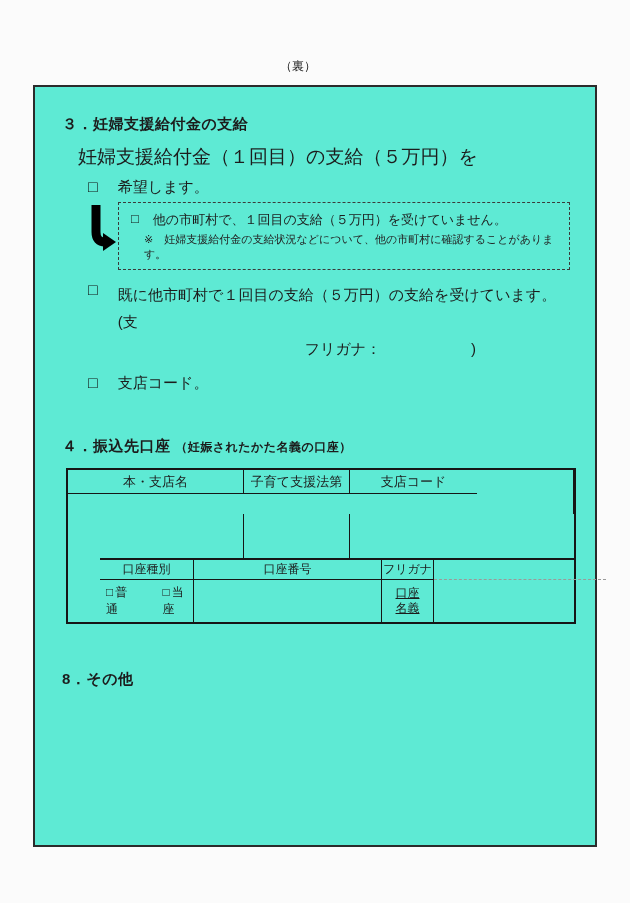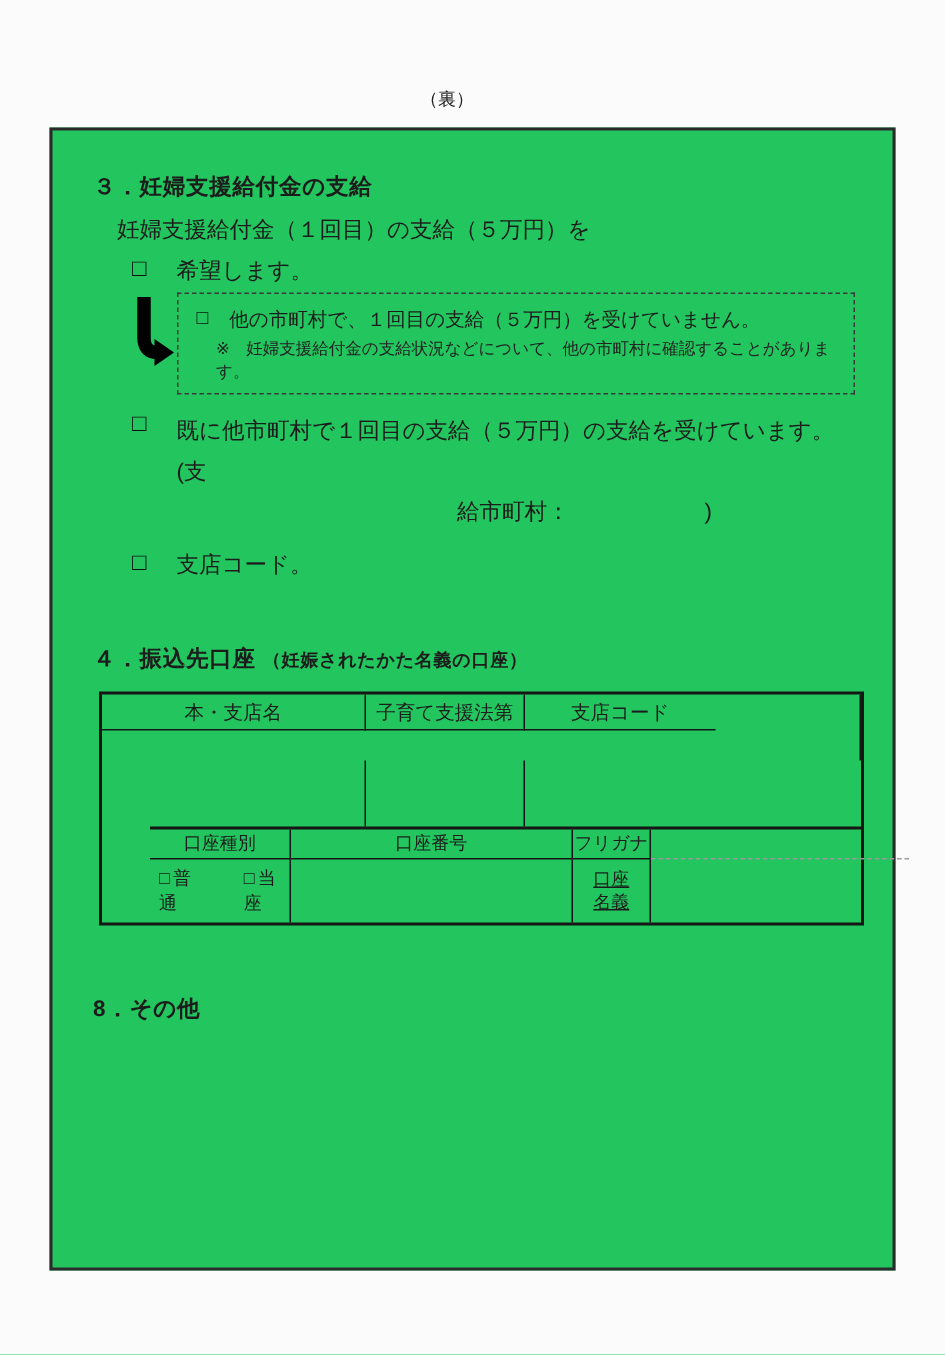--- a/index.html
+++ b/index.html
@@ -16,26 +16,26 @@
     padding-right:34px;
     font-size:12px;
     color:#222;
     font-family:"Liberation Serif","DejaVu Serif",serif;
   }
   .sheet {
     width:564px;
     height:762px;
     margin:10px auto 0;
     border:2px solid #2b2b2b;
-    background:#22c55e;
+    background:#5eead4;
     padding:28px 25px 0 27px;
   }
   .sec-heading { font-size:15px; font-weight:bold; letter-spacing:0.5px; }
   .sec-heading .small-note { font-size:12px; font-weight:bold; }
-  .intro-line { margin:10px 0 0 16px; font-size:15px; }
+  .intro-line { margin:10px 0 0 16px; font-size:19px; }
   .opt-row { margin:8px 0 0 26px; font-size:15px; display:flex; align-items:flex-start; }
   .cb { font-size:16px; line-height:18px; margin-right:20px; color:#111; }
   .opt-multiline { line-height:27px; }
   .opt-line2 { padding-left:187px; }
   .arrow-row { display:flex; align-items:flex-start; margin:5px 0 0 28px; }
   .bent-arrow { flex:0 0 auto; margin-top:2px; }
   .sub-box {
     margin-left:2px;
     width:467px;
     border:1.5px dashed #3a3a3a;
@@ -104,21 +104,21 @@
         </div>
         <div class="note">※　妊婦支援給付金の支給状況などについて、他の市町村に確認することがあります。</div>
       </div>
     </div>
 
     <div class="opt-row" style="margin-top:11px;">
       <span class="cb">□</span>
       <span class="opt-multiline">
         <span>既に他市町村で１回目の支給（５万円）の支給を受けています。(支</span>
         <br>
-        <span class="opt-line2" style="display:inline-block;">給市町村：　　　　　　)</span>
+        <span class="opt-line2" style="display:inline-block;">フリガナ：　　　　　　)</span>
       </span>
     </div>
 
     <div class="opt-row" style="margin-top:12px;">
       <span class="cb">□</span>
       <span>支店コード。</span>
     </div>
   </div>
 
   <div class="section4">

